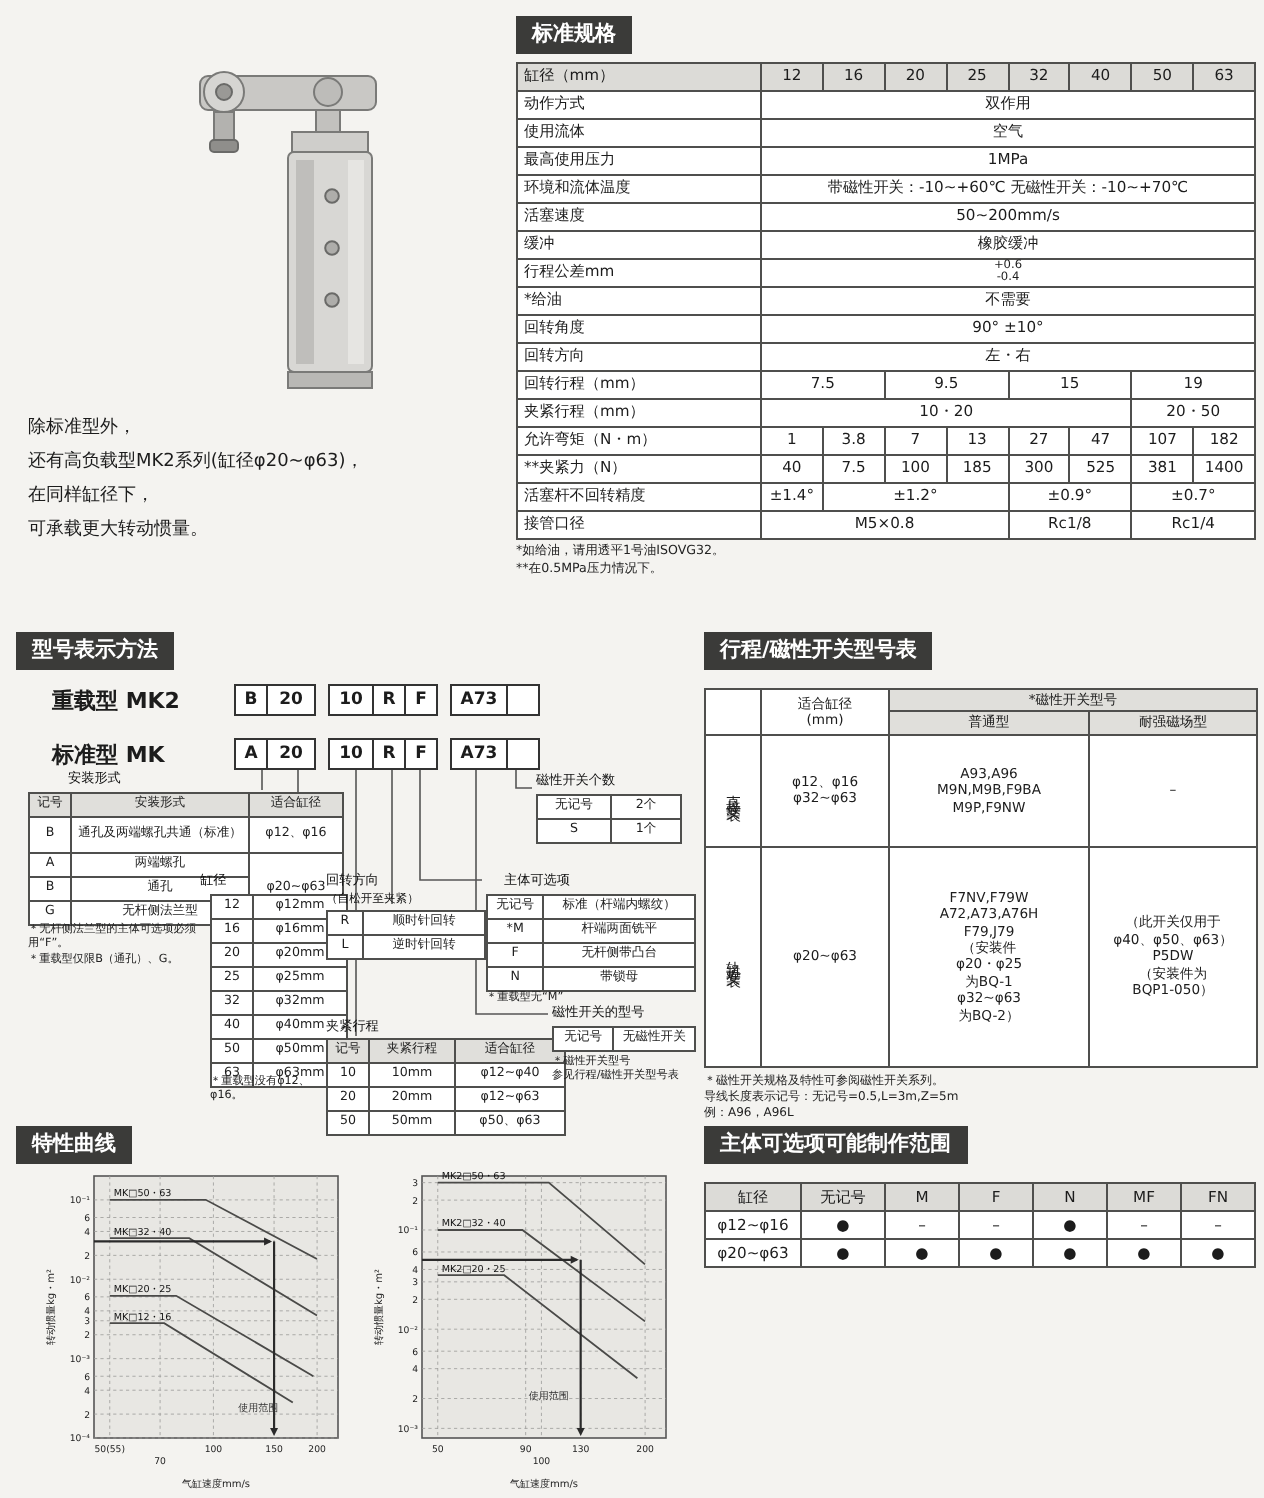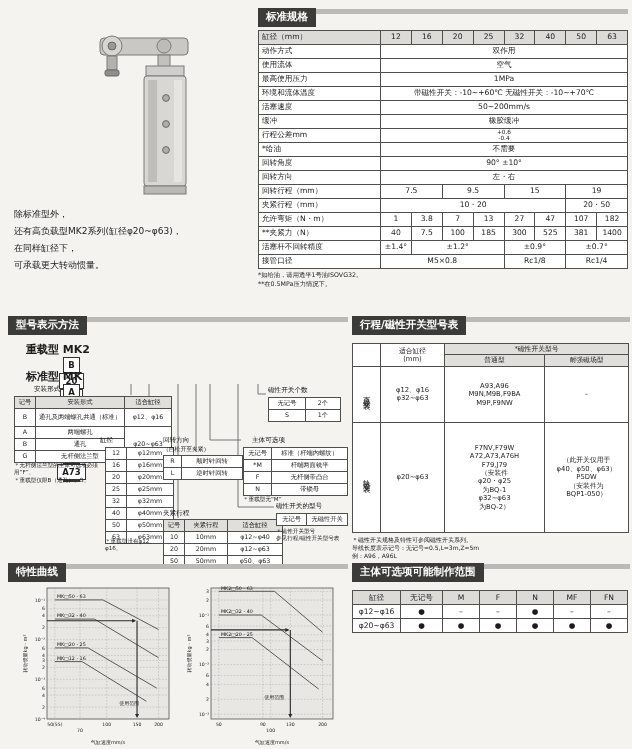--- a/index.html
+++ b/index.html
@@ -1,37 +1,37 @@
 <!DOCTYPE html>
 <html><head>
 <meta charset="utf-8">
 <style>
   html,body{margin:0;padding:0;}
   body{font-family:"DejaVu Sans",sans-serif;background:#e9e8e5;}
   #page{position:relative;width:632px;height:749px;background:#f4f3f0;overflow:hidden;color:#1c1c1c;}
   .abs{position:absolute;}
   
-  .secbar{display:flex;align-items:flex-start;}
+  .secbar{display:flex;align-items:flex-start;flex-direction:column;}
   .secbar-label{background:#3b3b39;color:#fff;font-weight:bold;font-size:10.5px;padding:2px 8px 3px;white-space:nowrap;}
   .secbar-strip{flex:1;height:5px;background:#bbbab6;margin-top:1px;}
   
   table{border-collapse:collapse;background:#fff;}
   .spec{width:370px;table-layout:fixed;}
   .spec td,.spec th{border:1px solid #4f4f4d;font-size:7.6px;font-weight:normal;height:13px;padding:0 2px;text-align:center;line-height:1.1;}
   .spec th{text-align:left;padding-left:3px;}
   .spec .hd{background:#dcdbd7;}
   .tol{font-size:5.8px;line-height:1;display:flex;flex-direction:column;align-items:center;}
   .fnote{font-size:6.3px;line-height:1.35;color:#222;}
   
   .mini td,.mini th{border:1px solid #4f4f4d;font-size:6.3px;font-weight:normal;padding:0 2px;text-align:center;height:11px;line-height:1.05;}
   .mini .hd{background:#e0dfdb;}
   .minilabel{font-size:6.6px;color:#111;white-space:nowrap;}
   .tinynote{font-size:5.6px;line-height:1.3;color:#222;}
   
-  .mrow{display:flex;align-items:center;height:16px;flex-direction:column;}
+  .mrow{display:flex;align-items:center;height:16px;}
   .mrow .mlabel{width:92px;font-size:11px;font-weight:bold;}
   .mbox{border:1px solid #333;background:#fff;height:14px;line-height:14px;font-size:8.5px;font-weight:bold;text-align:center;margin-left:-1px;}
   .gap{width:7px;}
   
   .ss td,.ss th{border:1px solid #4f4f4d;font-size:6.8px;font-weight:normal;padding:1px 2px;text-align:center;line-height:1.25;}
   .ss .hd{background:#e0dfdb;}
   .pre{white-space:pre-line;}
   .vtext{writing-mode:vertical-rl;text-orientation:upright;font-size:7.5px;letter-spacing:2px;margin:0 auto;}
   
   .opt td,.opt th{border:1px solid #4f4f4d;font-size:7.6px;font-weight:normal;height:13px;padding:0 2px;text-align:center;}

